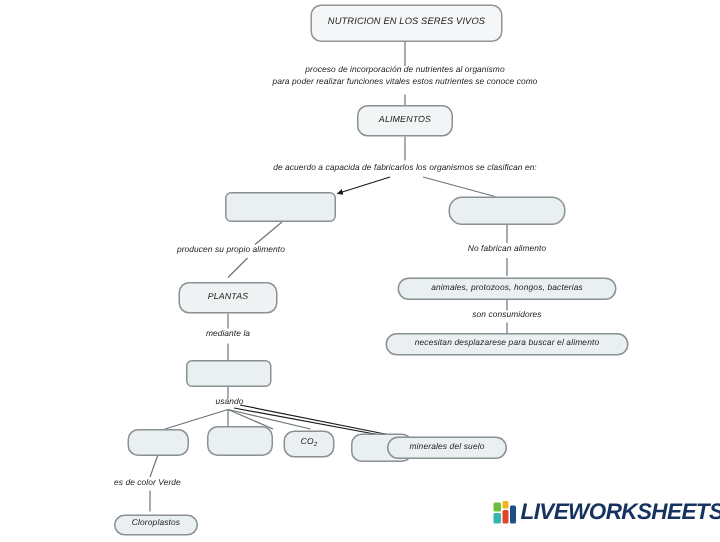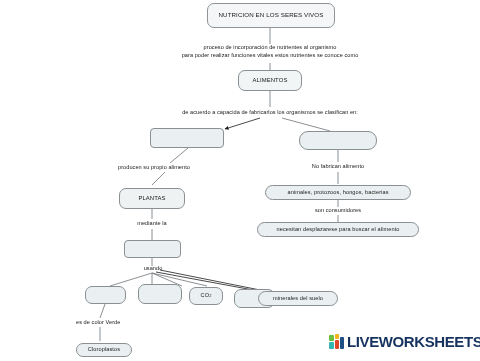--- a/index.html
+++ b/index.html
@@ -13,20 +13,21 @@
     position: relative;
     overflow: hidden;
     font-family: "Liberation Sans", sans-serif;
     color: #222222;
   }
   #canvas {
     position: absolute;
     left: 0; top: 0;
     width: 480px;
     height: 361px;
+    font-style: italic;
   }
   #edges {
     position: absolute;
     left: 0; top: 0;
     width: 480px;
     height: 361px;
     pointer-events: none;
   }
   .node {
     position: absolute;

